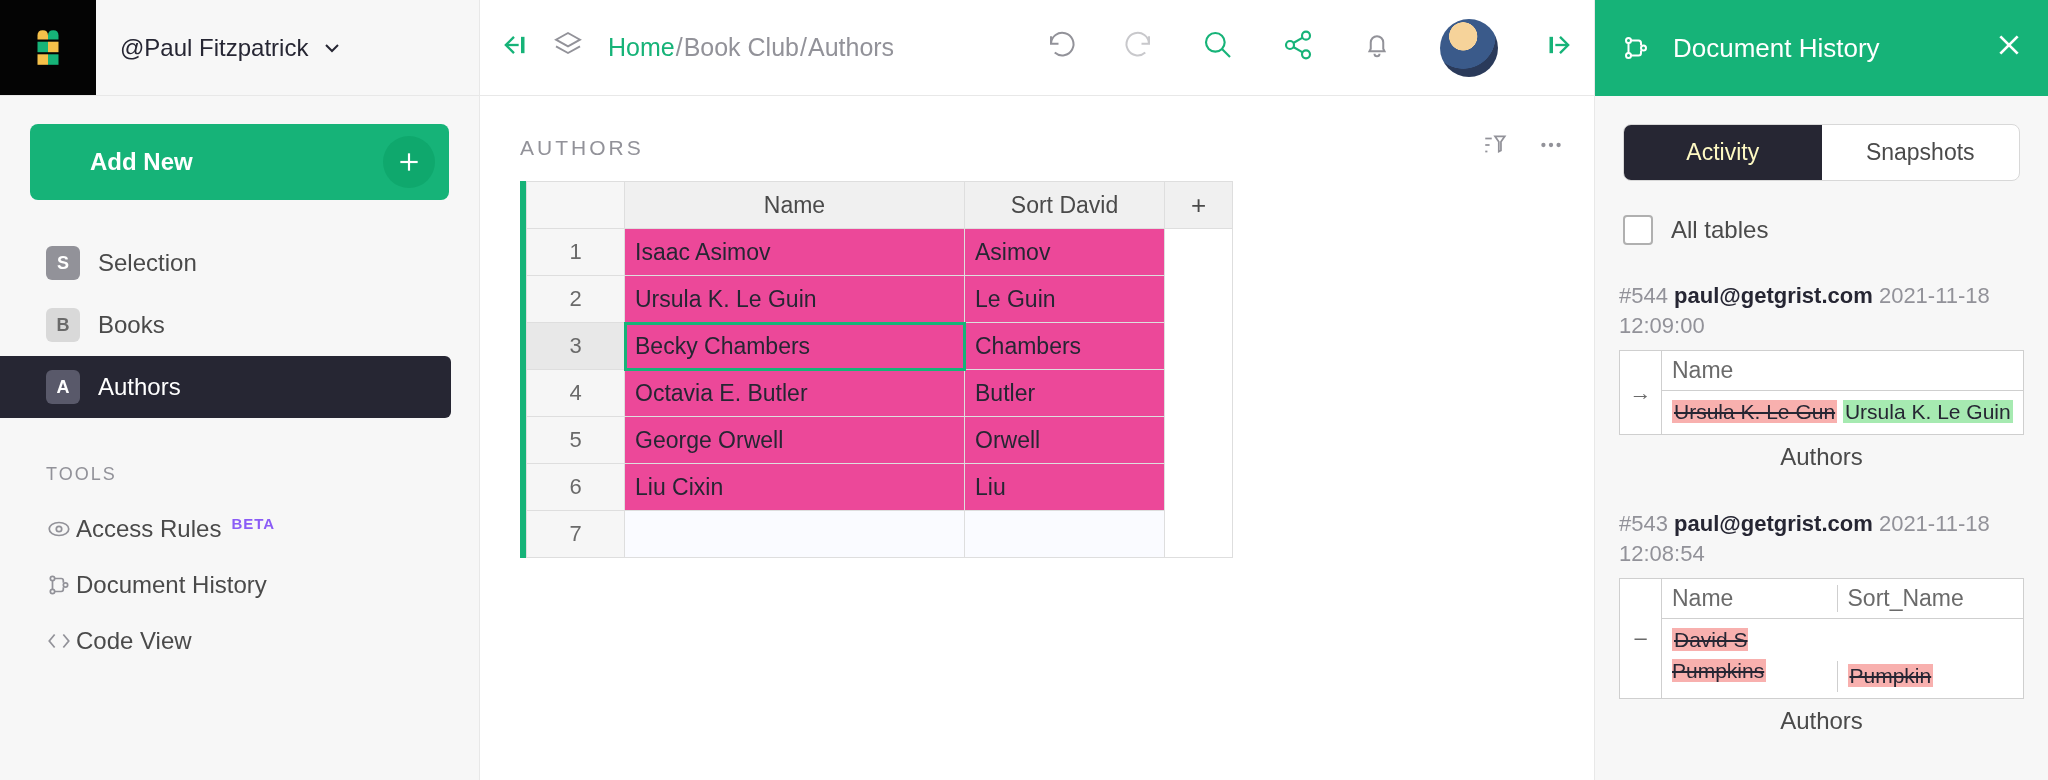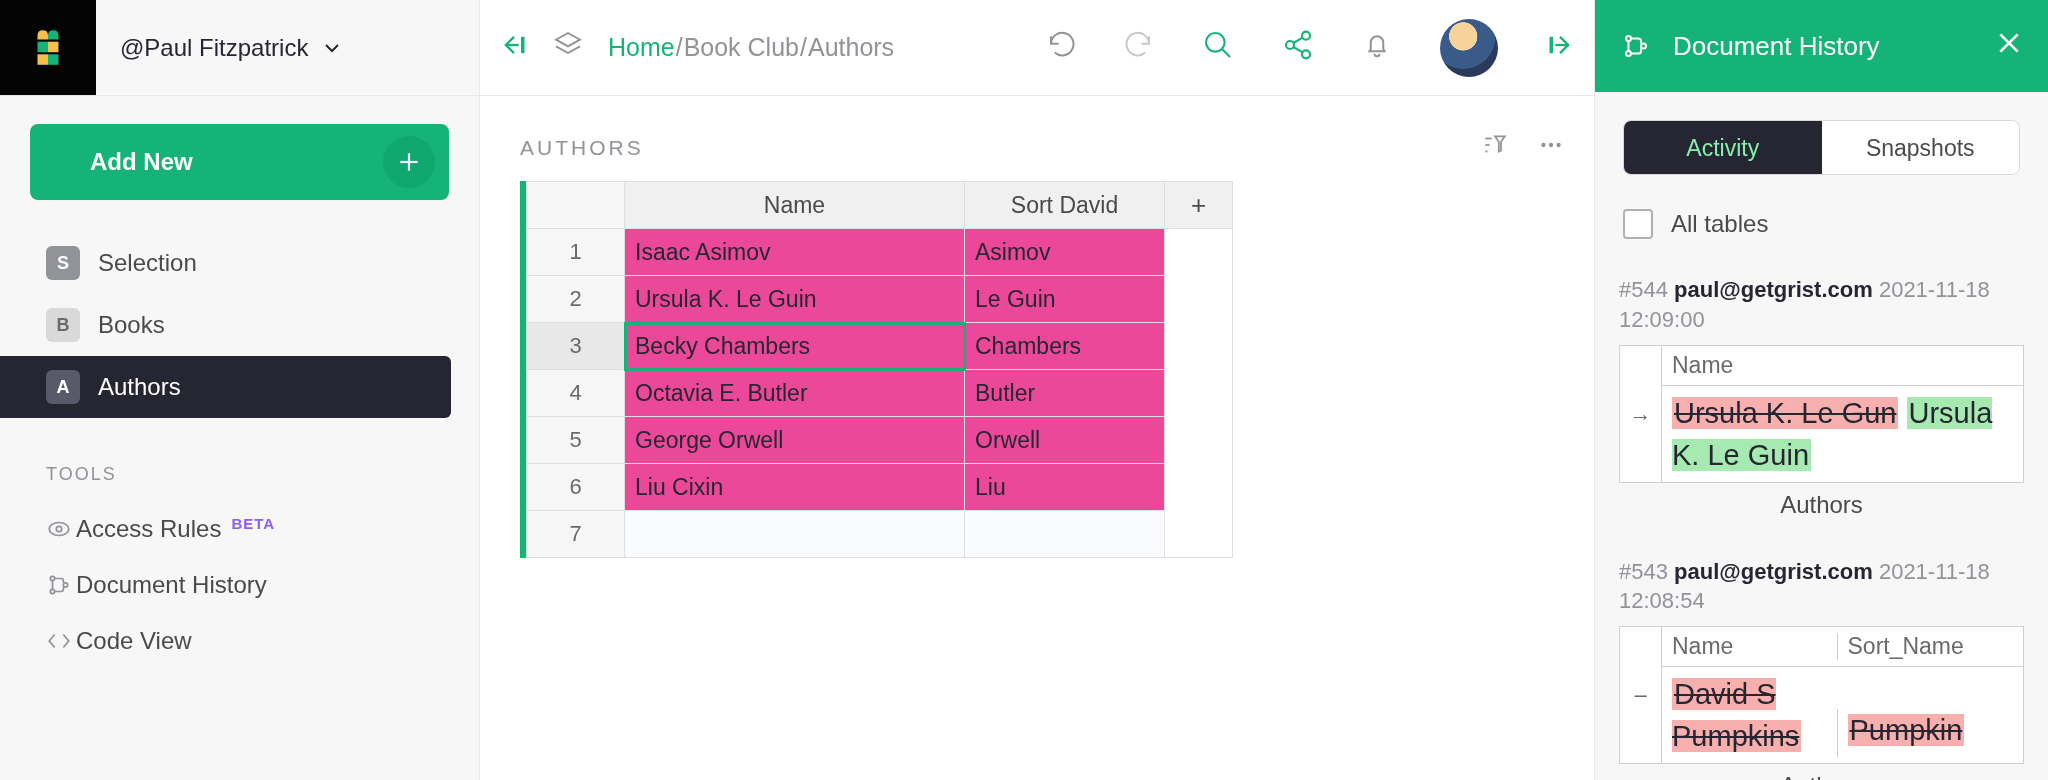--- a/index.html
+++ b/index.html
@@ -239,21 +239,21 @@
     background: #fff;
   }
   .rp-tab {
     flex: 1;
     text-align: center;
     padding: 14px 0;
     font-size: 23px;
     cursor: pointer;
     color: #4a4a4a;
   }
-  .rp-tab.active { background: #262633; color: #86efac; }
+  .rp-tab.active { background: #262633; color: #fef9c3; }
 
   .rp-body {
     padding: 34px 24px 0 24px;
     overflow-y: auto;
   }
   .all-tables {
     display: flex; align-items: center; gap: 18px;
     font-size: 24px; color: #4a4a4a;
     padding-left: 4px;
   }
@@ -291,21 +291,21 @@
     border-bottom: 1px solid #cfcfcf;
     padding: 6px 10px;
     color: #6a6a6a;
     font-size: 23px;
     display: flex;
   }
   .entry-th > div { flex: 1; }
   .entry-th > div + div { border-left: 1px solid #cfcfcf; padding-left: 10px; margin-left: -1px; }
   .entry-td {
     padding: 6px 10px;
-    font-size: 29px;
+    font-size: 21px;
     line-height: 1.45;
     display: flex;
   }
   .entry-td > div { flex: 1; }
   .entry-td > div + div { border-left: 1px solid #cfcfcf; padding-left: 10px; margin-left: -1px; margin-top: 36px; }
   .diff-del {
     background: #f8b0ae;
     text-decoration: line-through;
     padding: 0 2px;
   }

